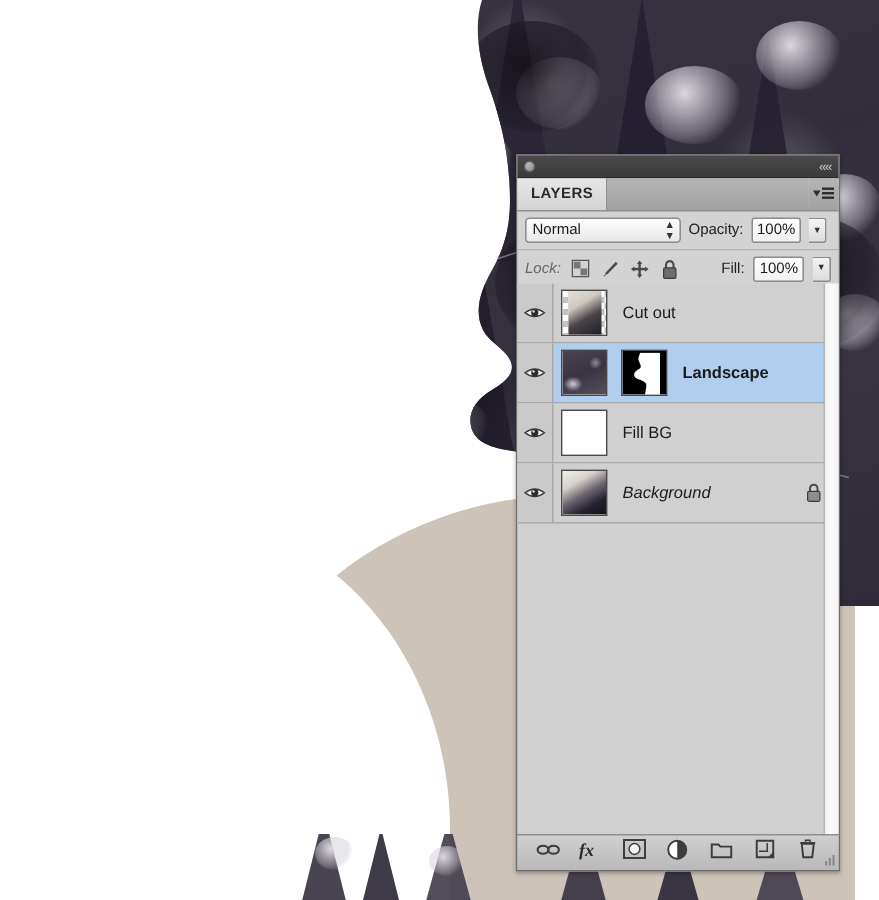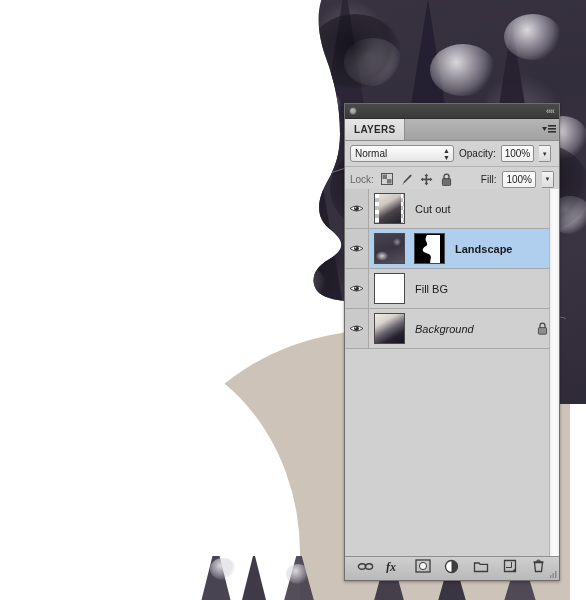--- a/index.html
+++ b/index.html
@@ -227,20 +227,21 @@
     display: flex;
     align-items: center;
     padding: 0 5px;
     background: #d3d3d3;
     border-bottom: 1px solid #9b9b9b;
     gap: 6px;
   }
   .lock-label {
     font-size: 10px;
     color: #666;
+    font-style: italic;
   }
   .lock-icon {
     width: 14px; height: 14px;
     display: flex;
     align-items: center;
     justify-content: center;
   }
   .spacer { flex: 1; }
 
   .layer-list {

